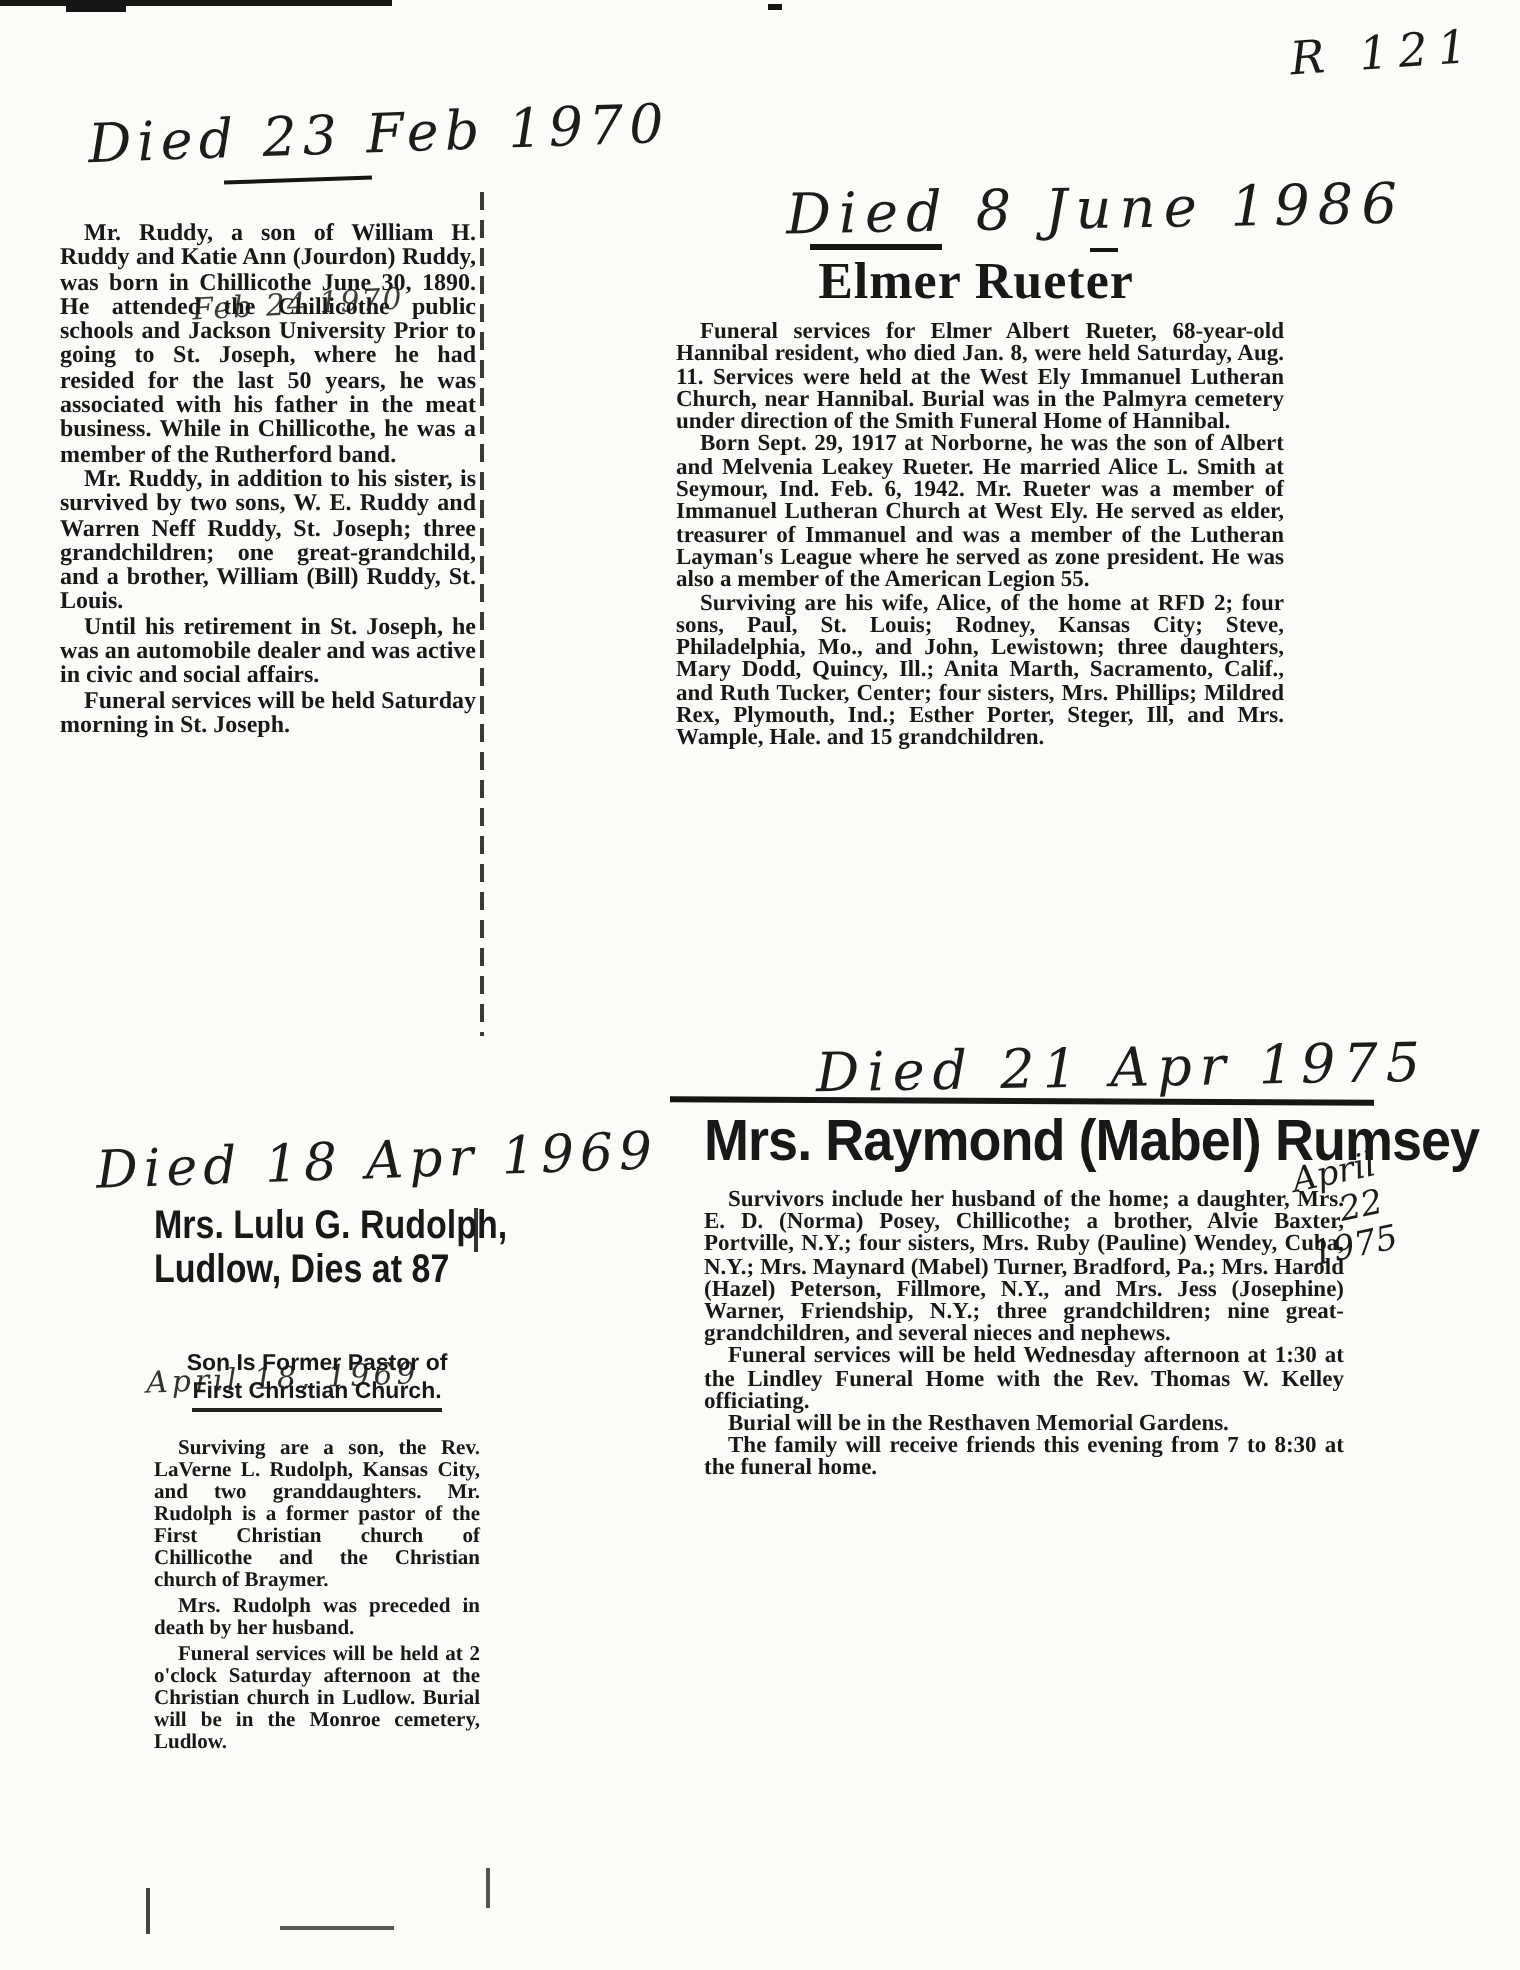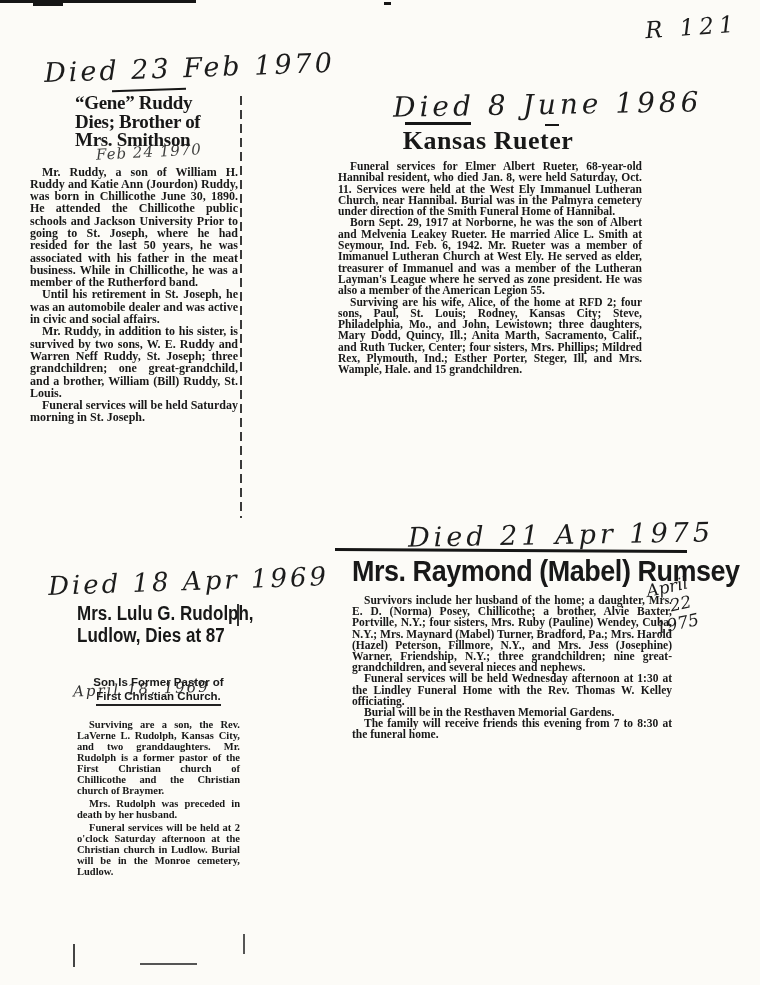--- a/index.html
+++ b/index.html
@@ -76,30 +76,25 @@
 <div class="ink top-bar"></div>
 <div class="ink top-blob"></div>
 <div class="ink top-dot"></div>
 
 <div class="hand corner-note">R 121</div>
 
 <div class="hand hw-ruddy-date">Died 23 Feb 1970</div>
 <div class="ink underline-ruddy"></div>
 
 <article class="clip clip-ruddy">
-  <h2 class="headline">
-      <div class="hl-line">“Gene” Ruddy</div>
-      <div class="hl-line">Dies; Brother of</div>
-      <div class="hl-line">Mrs. Smithson</div>
-    </h2>
   <div class="hand hw-ruddy-note">Feb 24 1970</div>
   <div class="body">
       <p class="para">Mr. Ruddy, a son of William H. Ruddy and Katie Ann (Jourdon) Ruddy, was born in Chillicothe June 30, 1890. He attended the Chillicothe public schools and Jackson University Prior to going to St. Joseph, where he had resided for the last 50 years, he was associated with his father in the meat business. While in Chillicothe, he was a member of the Rutherford band.</p>
+      <p class="para">Mr. Ruddy, in addition to his sister, is survived by two sons, W. E. Ruddy and Warren Neff Ruddy, St. Joseph; three grandchildren; one great-grandchild, and a brother, William (Bill) Ruddy, St. Louis.</p>
       <p class="para">Until his retirement in St. Joseph, he was an automobile dealer and was active in civic and social affairs.</p>
-      <p class="para">Mr. Ruddy, in addition to his sister, is survived by two sons, W. E. Ruddy and Warren Neff Ruddy, St. Joseph; three grandchildren; one great-grandchild, and a brother, William (Bill) Ruddy, St. Louis.</p>
       <p class="para">Funeral services will be held Saturday morning in St. Joseph.</p>
     </div>
 </article>
 <div class="abs col1-rule"></div>
 
 <div class="hand hw-rudolph-date">Died 18 Apr 1969</div>
 <div class="abs rudolph-tick"></div>
 
 <article class="clip clip-rudolph">
   <h2 class="headline">
@@ -116,23 +111,23 @@
 </article>
 <div class="abs bl-tick"></div>
 <div class="abs bl-underline"></div>
 <div class="abs br-tick"></div>
 
 <div class="hand hw-rueter-date">Died 8 June 1986</div>
 <div class="ink rueter-topline"></div>
 <div class="ink rueter-dash"></div>
 
 <article class="clip clip-rueter">
-  <h2 class="headline">Kansas Rueter</h2>
+  <h2 class="headline">Elmer Rueter</h2>
   <div class="body">
-      <p class="para">Funeral services for Elmer Albert Rueter, 68-year-old Hannibal resident, who died Jan. 8, were held Saturday, Oct. 11. Services were held at the West Ely Immanuel Lutheran Church, near Hannibal. Burial was in the Palmyra cemetery under direction of the Smith Funeral Home of Hannibal.</p>
+      <p class="para">Funeral services for Elmer Albert Rueter, 68-year-old Hannibal resident, who died Jan. 8, were held Saturday, Aug. 11. Services were held at the West Ely Immanuel Lutheran Church, near Hannibal. Burial was in the Palmyra cemetery under direction of the Smith Funeral Home of Hannibal.</p>
       <p class="para">Born Sept. 29, 1917 at Norborne, he was the son of Albert and Melvenia Leakey Rueter. He married Alice L. Smith at Seymour, Ind. Feb. 6, 1942. Mr. Rueter was a member of Immanuel Lutheran Church at West Ely. He served as elder, treasurer of Immanuel and was a member of the Lutheran Layman's League where he served as zone president. He was also a member of the American Legion 55.</p>
       <p class="para">Surviving are his wife, Alice, of the home at RFD 2; four sons, Paul, St. Louis; Rodney, Kansas City; Steve, Philadelphia, Mo., and John, Lewistown; three daughters, Mary Dodd, Quincy, Ill.; Anita Marth, Sacramento, Calif., and Ruth Tucker, Center; four sisters, Mrs. Phillips; Mildred Rex, Plymouth, Ind.; Esther Porter, Steger, Ill, and Mrs. Wample, Hale. and 15 grandchildren.</p>
     </div>
 </article>
 
 <div class="hand hw-rumsey-date">Died 21 Apr 1975</div>
 <div class="ink rumsey-topline"></div>
 
 <article class="clip clip-rumsey">
   <h2 class="headline">Mrs. Raymond (Mabel) Rumsey</h2>

